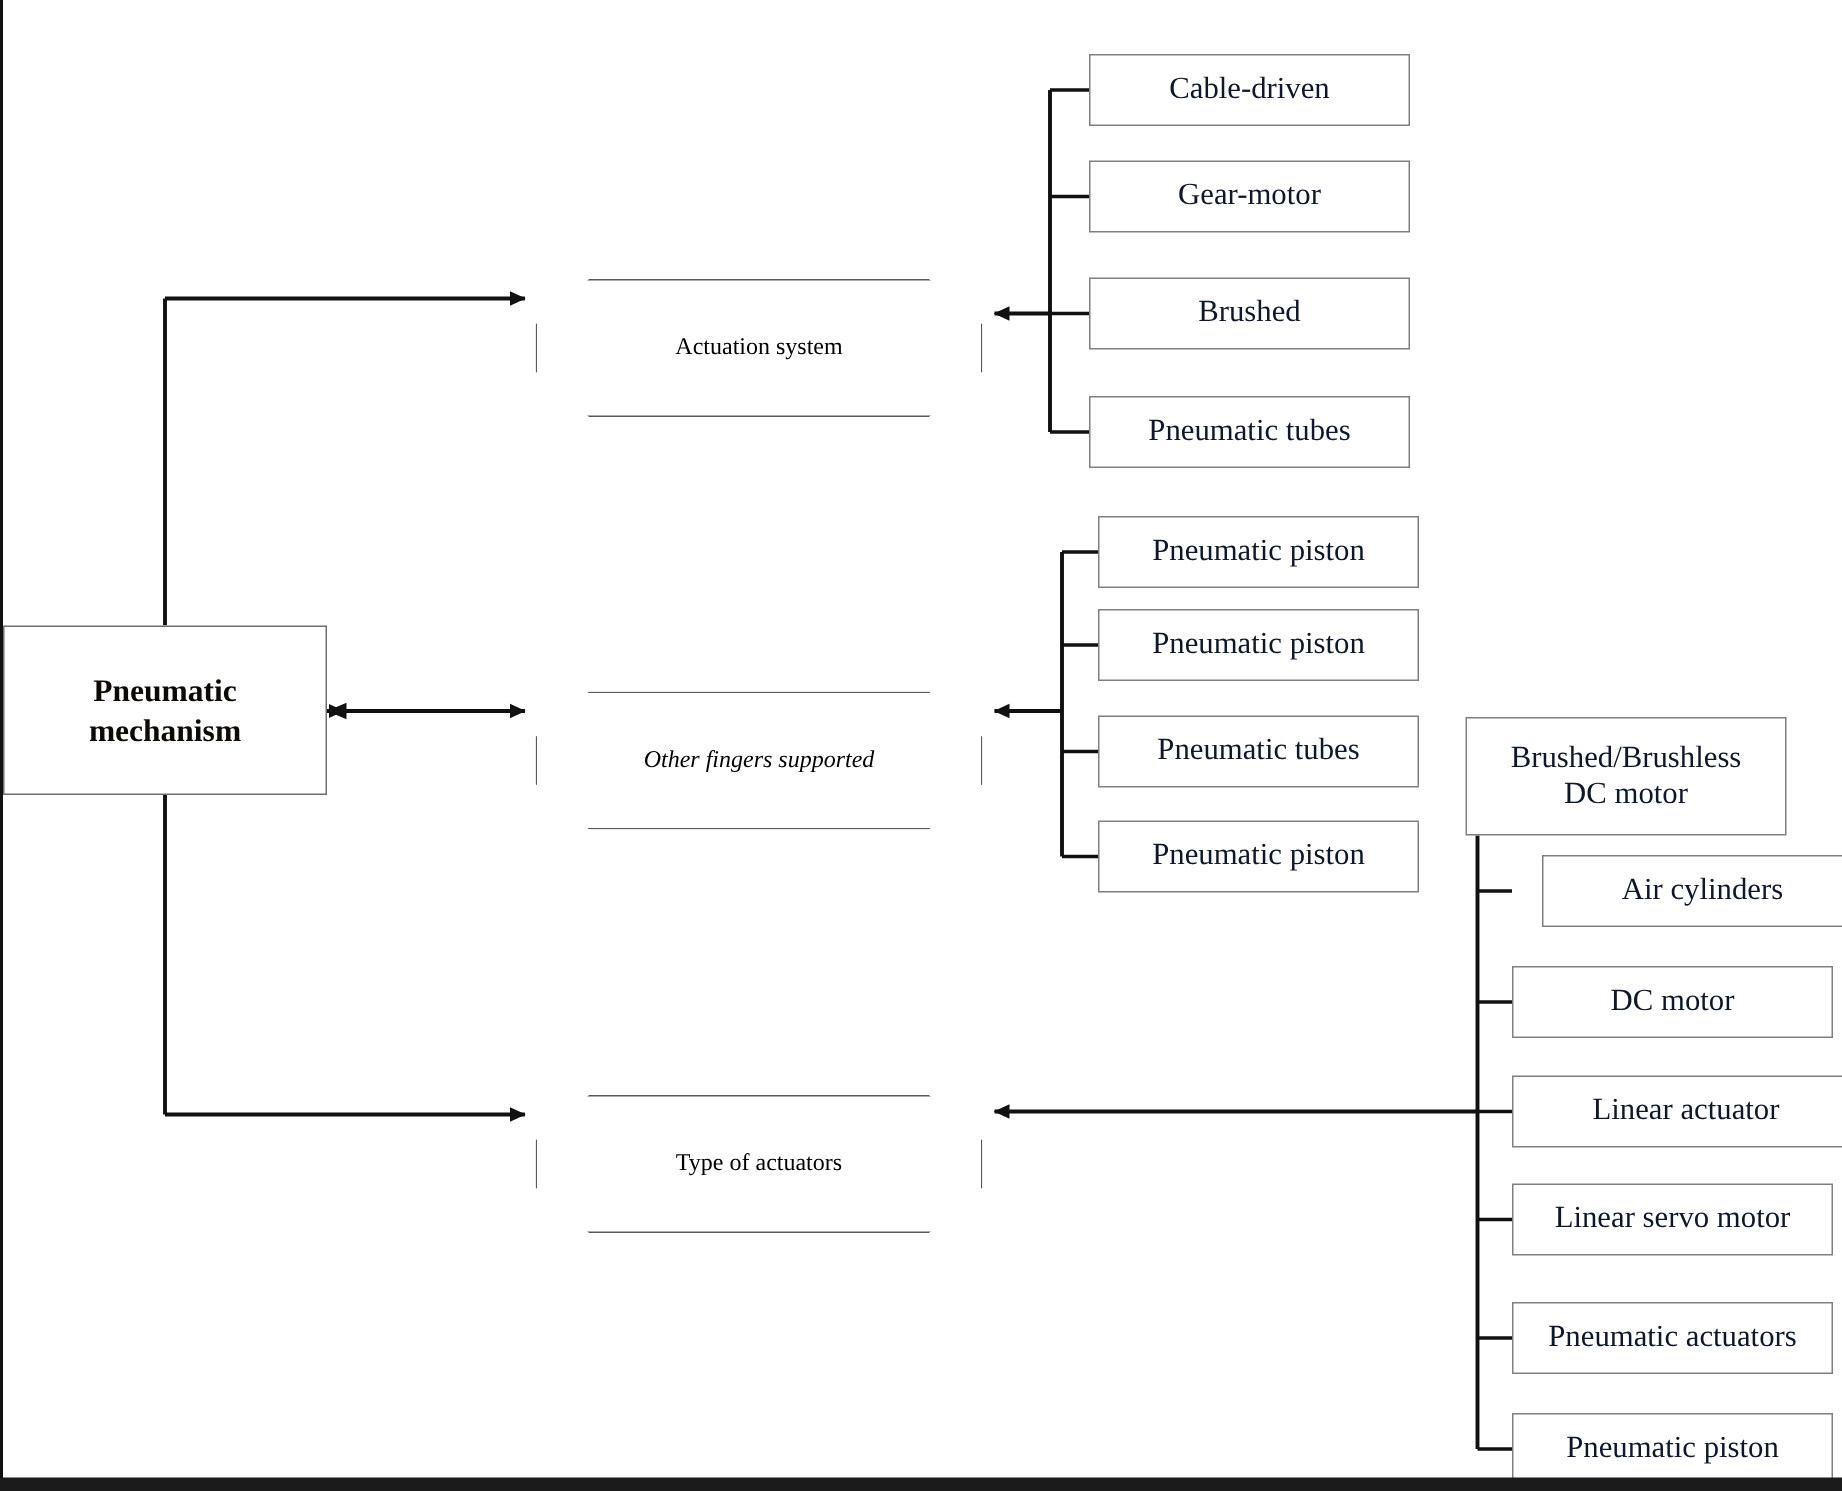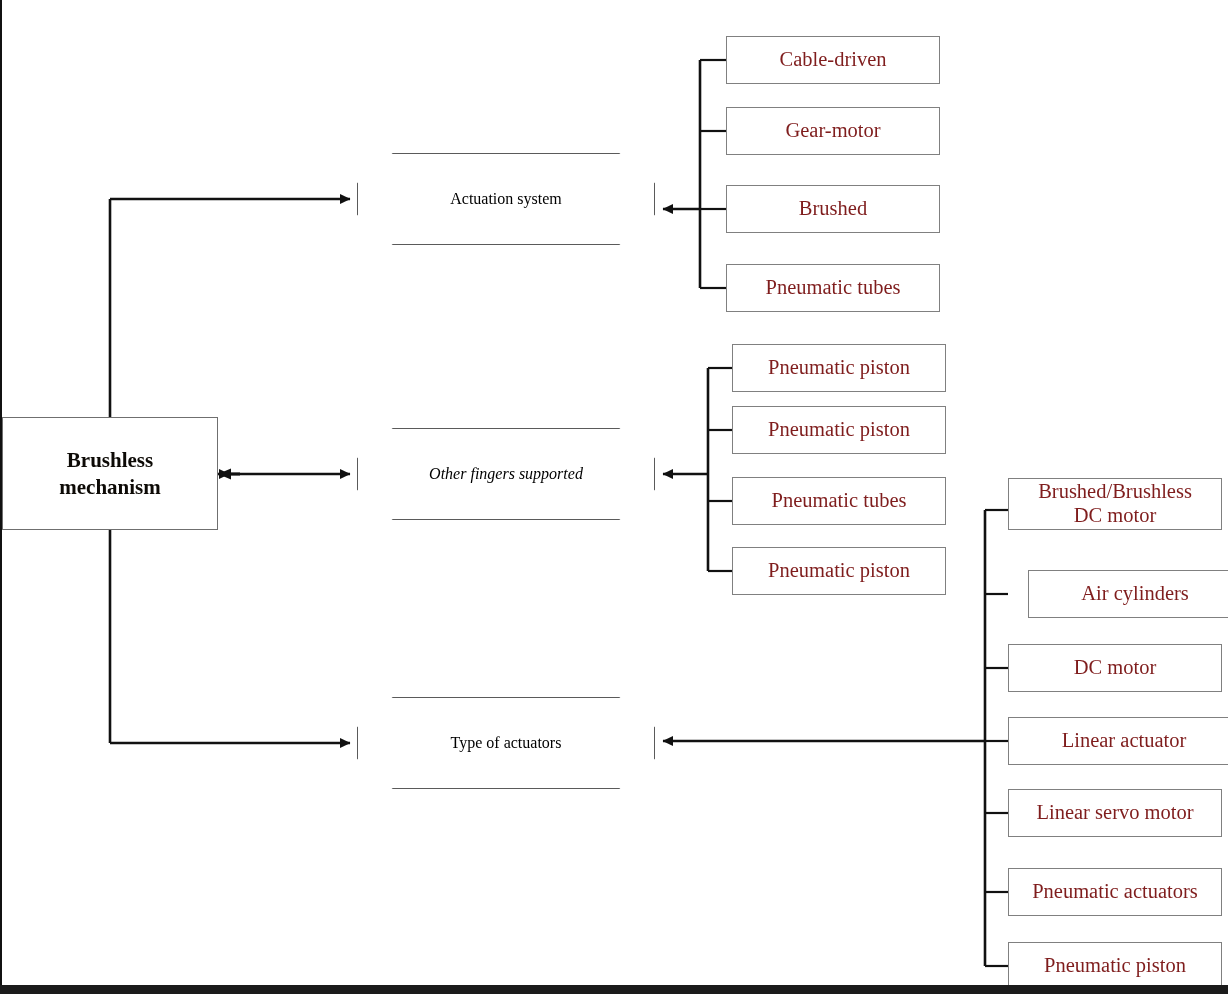--- a/index.html
+++ b/index.html
@@ -9,21 +9,21 @@
   }
   #canvas{position:absolute;left:0;top:0;width:1228px;height:994px;}
   svg#wires{position:absolute;left:0;top:0;width:1228px;height:994px;pointer-events:none;}
 
   .node{position:absolute;box-sizing:border-box;display:flex;align-items:center;justify-content:center;text-align:center;background:#ffffff;}
 
   
   .leafbox{
     border:1.5px solid #808080;
     font-size:20.5px;
-    color:#7f1d1d;
+    color:#0f172a;
     line-height:1.15;
     background:#ffffff;
     justify-content:center;
   }
 
   
   .rootbox{
     border:1.5px solid #6f6f6f;
     font-weight:bold;
     font-size:21px;
@@ -33,21 +33,21 @@
 
   
   .octa{
     border:1.5px solid #5a5a5a;
     font-weight:bold;
     font-size:21px;
     color:#0d0a06;
     background:#ffffff;
     clip-path:polygon(0% 33%, 12% 0%, 88% 0%, 100% 33%, 100% 67%, 88% 100%, 12% 100%, 0% 67%);
   }
-  .octa-wrap{position:absolute;}
+  .octa-wrap{position:absolute;margin-top:33px;}
   .octa-inner{
     position:absolute;left:0;top:0;width:100%;height:100%;
     display:flex;align-items:center;justify-content:center;
   }
   .frame-left{position:absolute;left:0;top:0;width:1.5px;height:994px;background:#111;}
   .frame-bottom{position:absolute;left:0;bottom:0;width:1228px;height:9px;background:#1b1b1b;}
 </style>
 </head>
 <body>
 
@@ -98,21 +98,21 @@
     <path d="M985,668 L1008,668" stroke="#111" stroke-width="2.2" fill="none"></path>
     <path d="M985,741 L1008,741" stroke="#111" stroke-width="2.2" fill="none"></path>
     <path d="M985,813 L1008,813" stroke="#111" stroke-width="2.2" fill="none"></path>
     <path d="M985,892 L1008,892" stroke="#111" stroke-width="2.2" fill="none"></path>
     <path d="M985,966 L1008,966" stroke="#111" stroke-width="2.2" fill="none"></path>
     <path d="M985,741 L663,741" stroke="#111" stroke-width="2.6" fill="none" marker-end="url(#arrowL)"></path>
   </svg>
 
   <div class="node rootbox" style="left:2px;top:417px;width:216px;height:113px;">
     <div style="display:flex;flex-direction:column;">
-      <span>Brushless</span>
+      <span>Pneumatic</span>
       <span>mechanism</span>
     </div>
   </div>
 
   <div class="octa-wrap" style="left:357px;top:153px;width:298px;height:92px;">
     <div class="node octa" style="left:0;top:0;width:298px;height:92px;position:absolute;"></div>
     <div class="octa-inner">
       <span>Actuation system</span>
     </div>
   </div>
@@ -150,21 +150,21 @@
   <div class="node leafbox" style="left:732px;top:406px;width:214px;height:48px;">
     <span>Pneumatic piston</span>
   </div>
   <div class="node leafbox" style="left:732px;top:477px;width:214px;height:48px;">
     <span>Pneumatic tubes</span>
   </div>
   <div class="node leafbox" style="left:732px;top:547px;width:214px;height:48px;">
     <span>Pneumatic piston</span>
   </div>
 
-  <div class="node leafbox" style="left:1008px;top:478px;width:214px;height:52px;">
+  <div class="node leafbox" style="left:977px;top:478px;width:214px;height:79px;">
     <div style="display:flex;flex-direction:column;">
       <span>Brushed/Brushless</span>
       <span>DC motor</span>
     </div>
   </div>
   <div class="node leafbox" style="left:1008px;top:570px;width:214px;height:48px;margin-left:20px;">
     <span>Air cylinders</span>
   </div>
   <div class="node leafbox" style="left:1008px;top:644px;width:214px;height:48px;">
     <span>DC motor</span>

